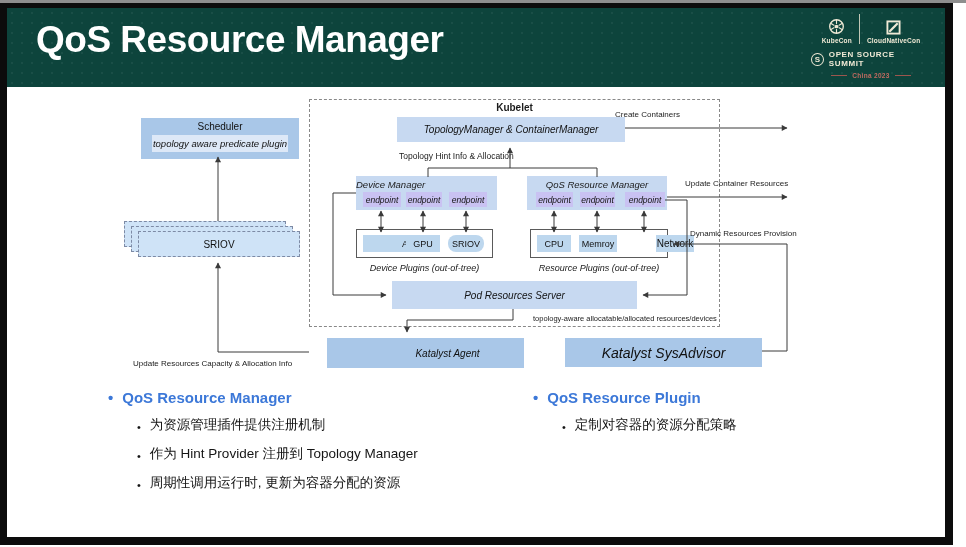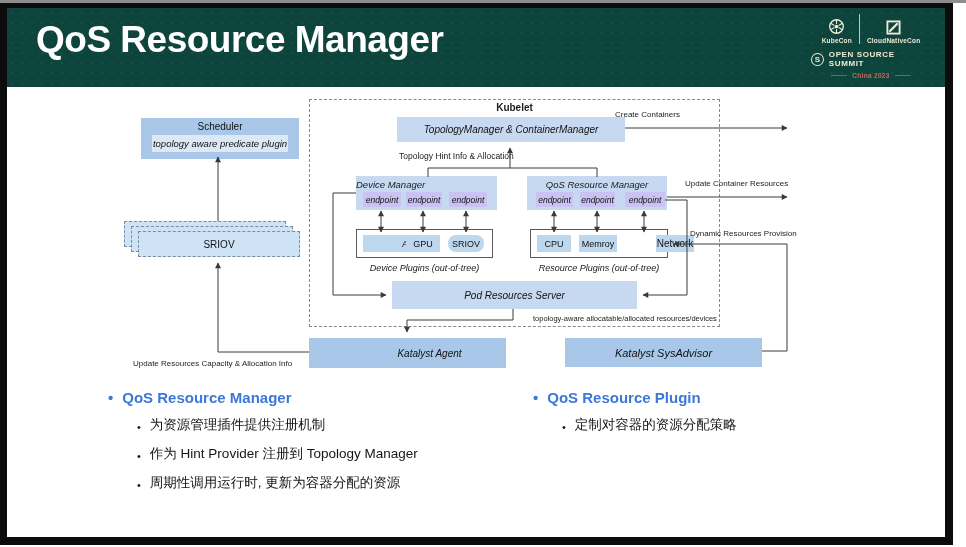--- a/index.html
+++ b/index.html
@@ -126,22 +126,22 @@
 
   <div class="bx wbox" style="left:530px;top:229px;width:138px;height:29px;"></div>
   <div class="bx pblue" style="left:537px;top:235px;width:34px;height:17px;font-size:9px;">CPU</div>
   <div class="bx pblue" style="left:579px;top:235px;width:38px;height:17px;font-size:9px;">Memroy</div>
   <div class="bx pblue" style="left:656px;top:235px;width:38px;height:17px;font-size:10px;">Network</div>
   <div class="cap" style="left:530px;top:263px;width:138px;">Resource Plugins (out-of-tree)</div>
 
   <div class="bx light it" style="left:392px;top:281px;width:245px;height:28px;font-size:10px;">Pod Resources Server</div>
 
 
-  <div class="bx blue it" style="left:309px;top:338px;width:197px;height:30px;font-size:10px;padding-left:44px;">Katalyst Agent</div>
-  <div class="bx blue it" style="left:565px;top:338px;width:197px;height:29px;font-size:11px;">Katalyst SysAdvisor</div>
+  <div class="bx blue it" style="left:327px;top:338px;width:197px;height:30px;font-size:10px;padding-left:44px;">Katalyst Agent</div>
+  <div class="bx blue it" style="left:565px;top:338px;width:197px;height:29px;font-size:14px;">Katalyst SysAdvisor</div>
 
   <div class="lbl" style="left:399px;top:151px;font-size:8.5px;">Topology Hint Info &amp; Allocation</div>
   <div class="lbl" style="left:615px;top:110px;">Create Containers</div>
   <div class="lbl" style="left:685px;top:179px;">Update Container Resources</div>
   <div class="lbl" style="left:690px;top:229px;">Dynamic Resources Provision</div>
   <div class="lbl" style="left:533px;top:314px;font-size:7.5px;">topology-aware allocatable/allocated resources/devices</div>
   <div class="lbl" style="left:133px;top:359px;">Update Resources Capacity &amp; Allocation Info</div>
 
   <svg class="wires" width="966" height="547" viewBox="0 0 966 547">
     <defs>

